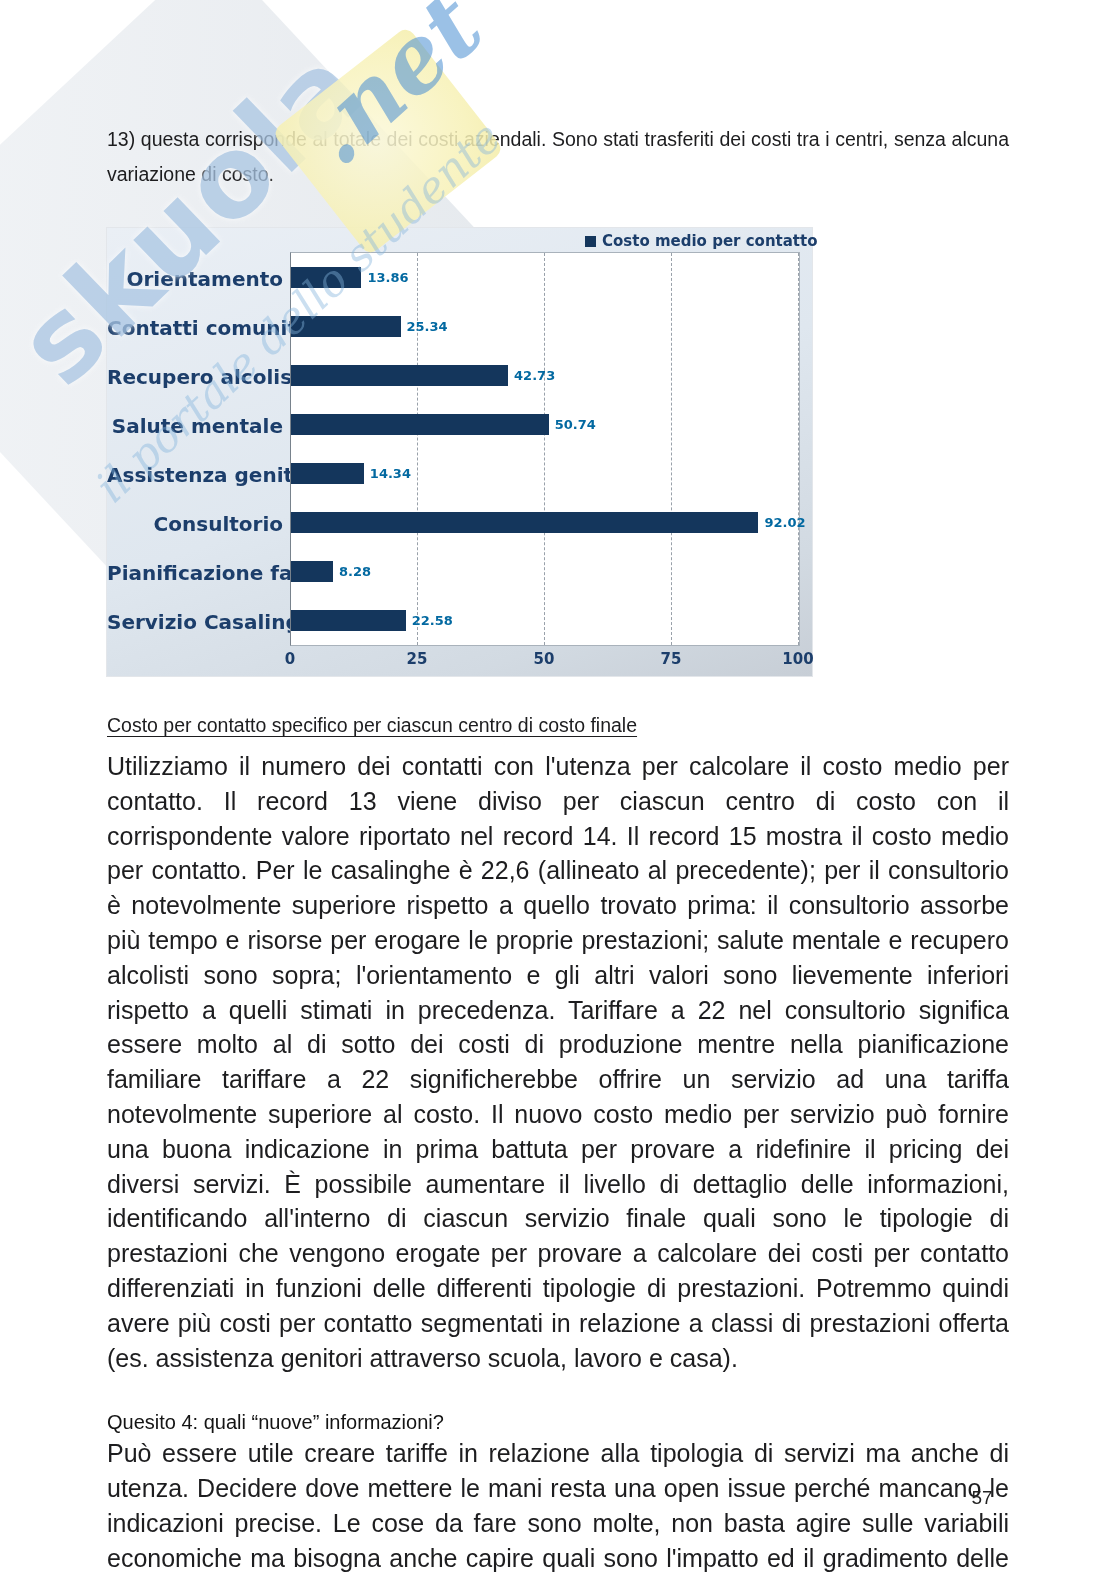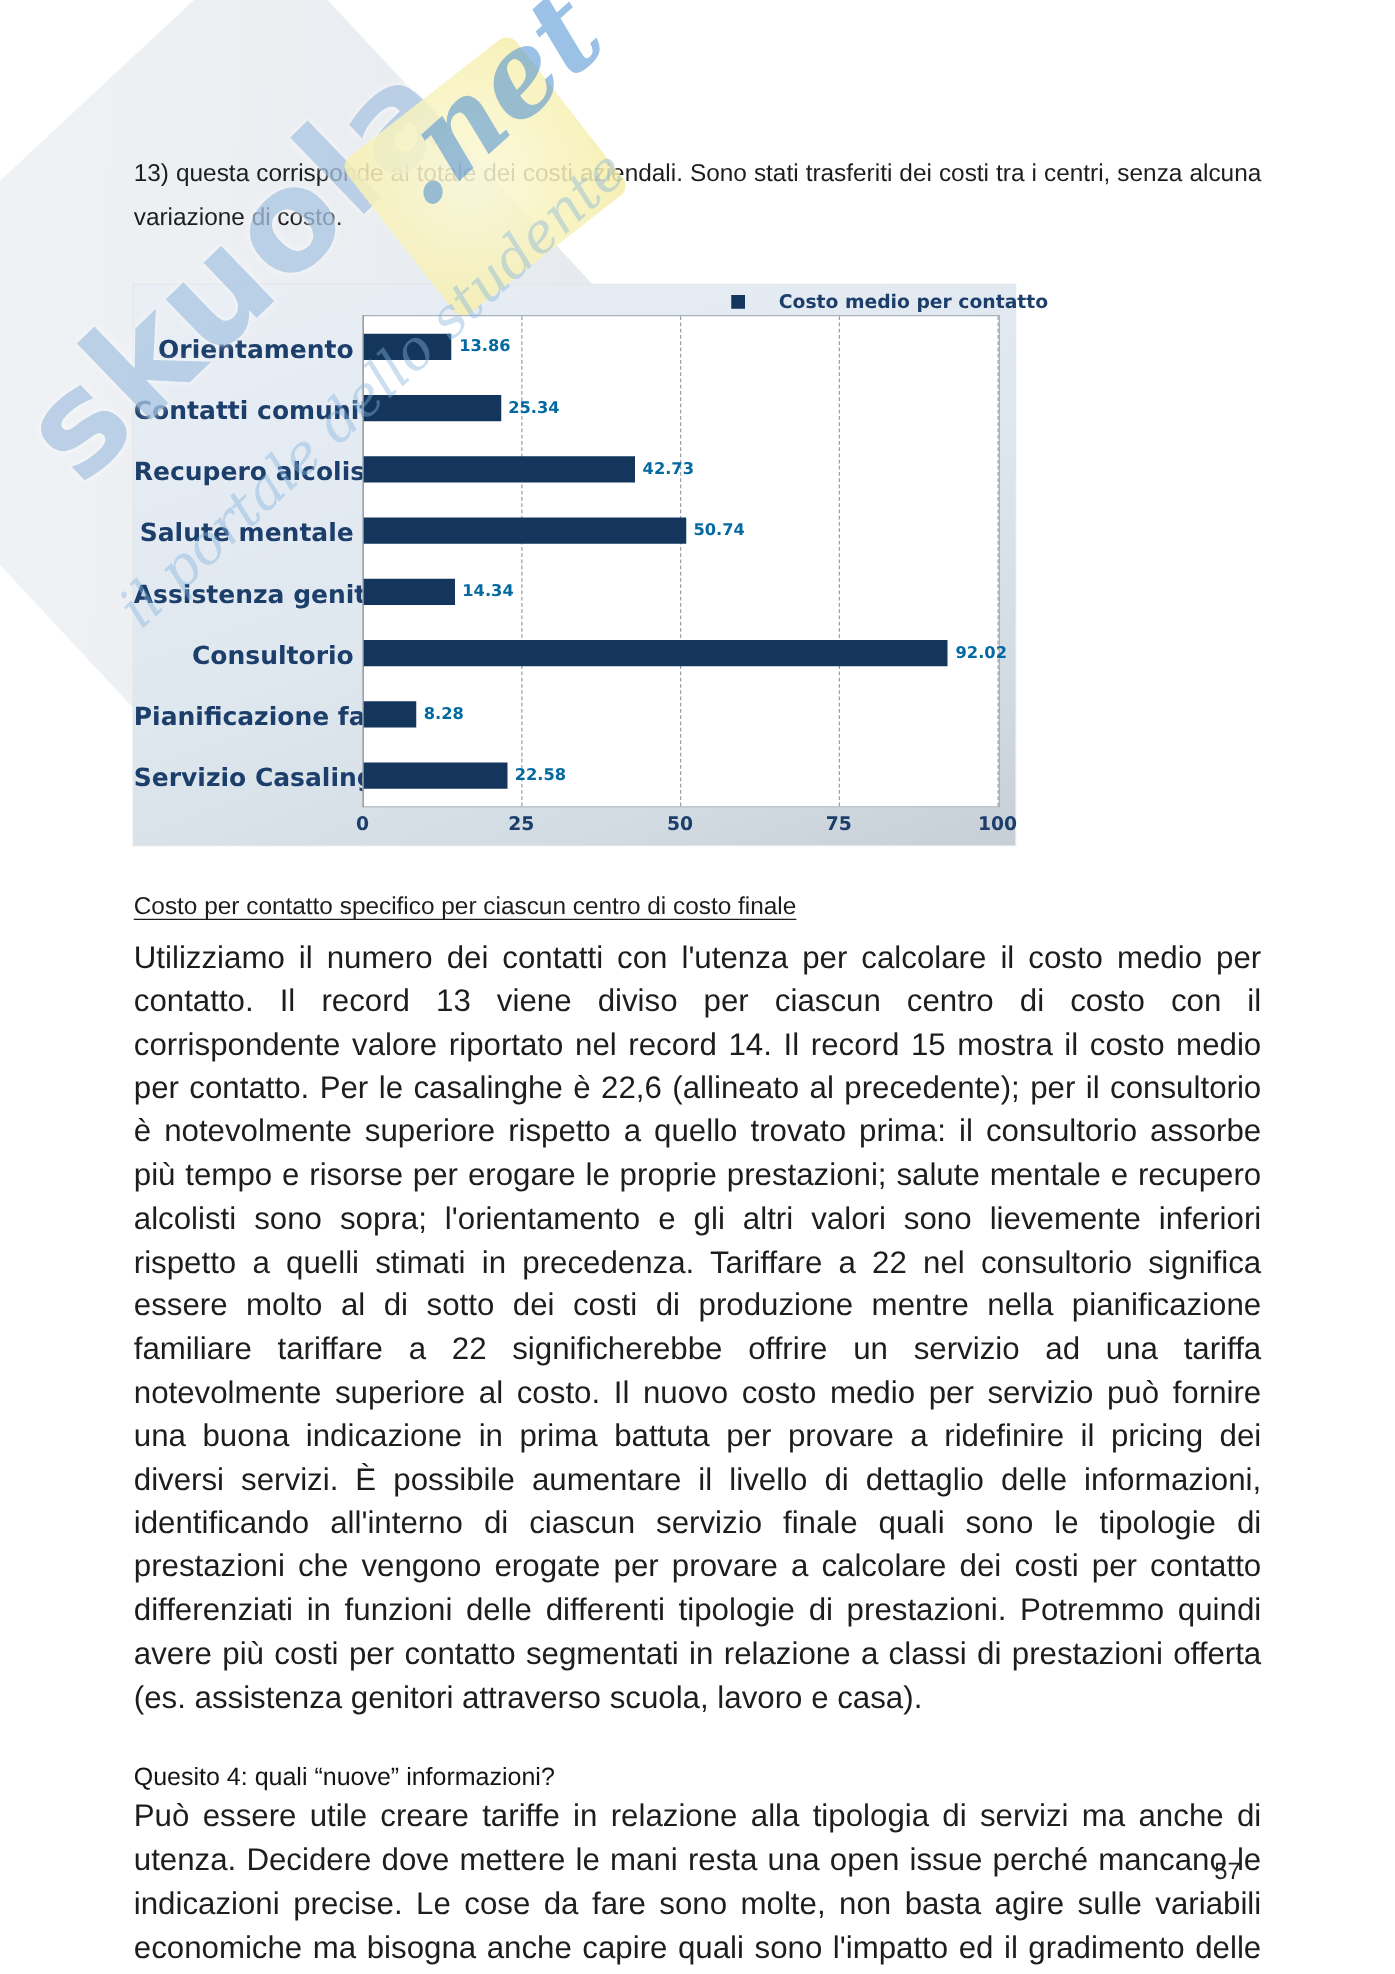--- a/index.html
+++ b/index.html
@@ -54,21 +54,20 @@
   
   .chart{
     position:relative;margin-top:36px;width:705px;height:448px;
     background:linear-gradient(160deg,#eaeff5 0%,#dfe7ef 50%,#d2dae2 82%,#c7ced6 100%);
     box-shadow:0 0 0 1px #e3e6ea;
   }
   .legend{
     position:absolute;left:478px;top:4px;display:flex;align-items:center;
     font-family:"DejaVu Sans", sans-serif;font-weight:bold;font-size:15px;color:#1c3e6b;
     white-space:nowrap;
-    gap:21px;
   }
   .legend-marker{width:11px;height:11px;background:#14365c;display:inline-block;margin-right:6px;}
   .plot{
     position:absolute;left:183px;top:24px;width:510px;height:394px;
     background:#ffffff;border:1px solid #a9b2bb;border-left:1px solid #78828c;
     box-sizing:border-box;
   }
   .gridline{
     position:absolute;top:0;bottom:0;width:0;
     border-left:1px dashed #99a1aa;

